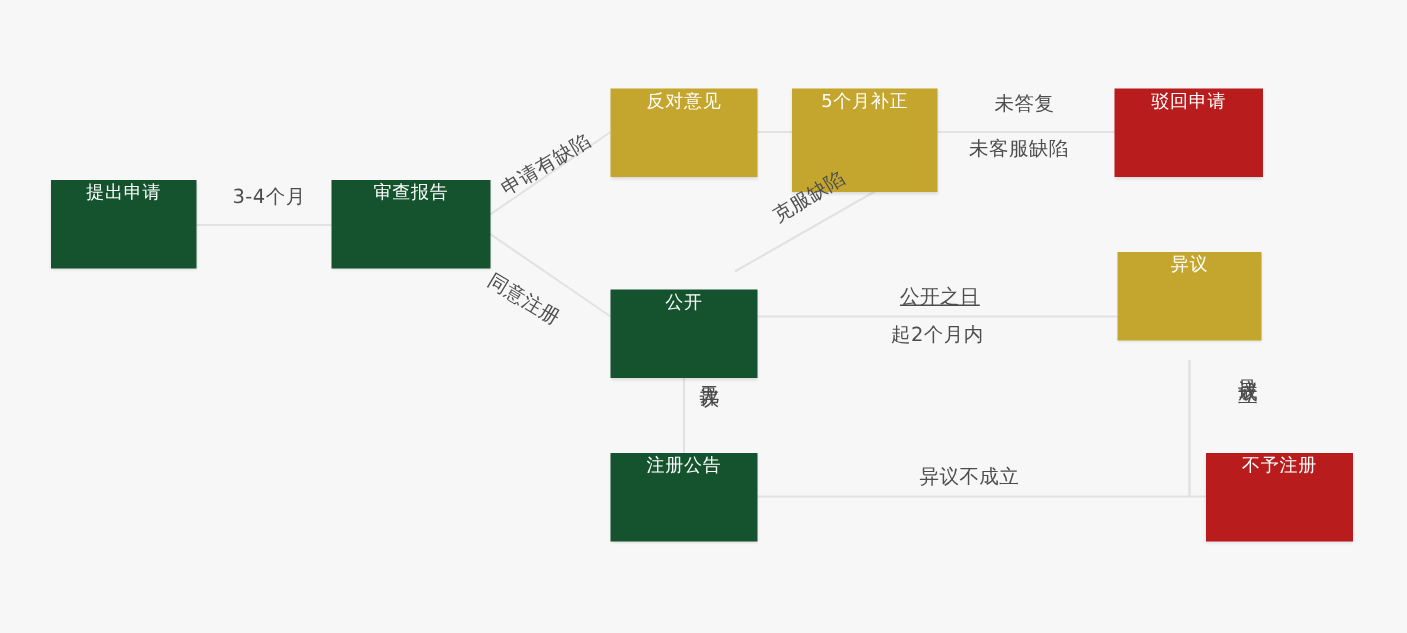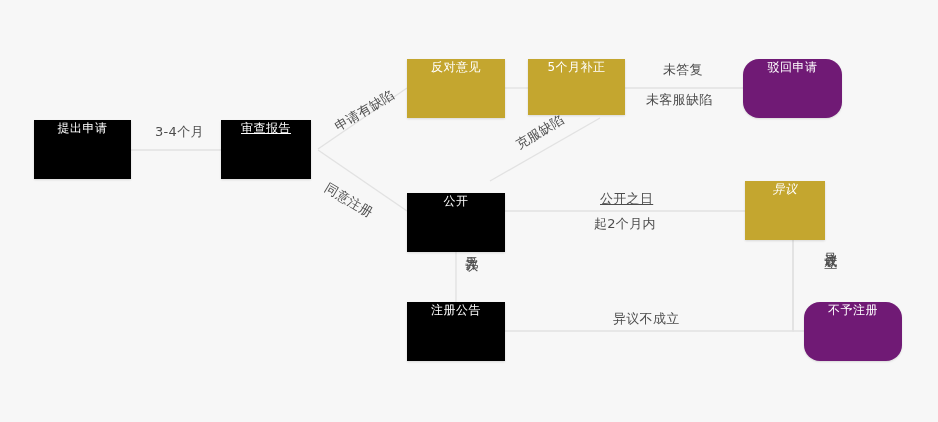--- a/index.html
+++ b/index.html
@@ -31,23 +31,23 @@
     position: absolute;
     display: flex;
     align-items: flex-start;
     justify-content: center;
     color: #ffffff;
     font-size: 12px;
     letter-spacing: 0.5px;
     box-sizing: border-box;
     box-shadow: 0 1px 2px rgba(0,0,0,0.12);
   }
-  .node.green  { background: #000000; }
+  .node.green  { background: #14532d; }
   .node.yellow { background: #c4a62f; }
-  .node.gray   { background: #701a75; border-radius: 16px; }
+  .node.gray   { background: #b91c1c; }
 
   .edge-label {
     position: absolute;
     color: #4d4d4d;
     font-size: 13px;
     white-space: nowrap;
     line-height: 1.25;
     letter-spacing: 0.3px;
   }
   .edge-label.vertical {
@@ -92,41 +92,41 @@
       <path d="M 793 240 L 793 331 L 804 331"></path>
 
       <path d="M 793 240 L 793 331 L 505 331"></path>
     </g>
   </svg>
 
   <div class="node green" style="left:34px; top:120px; width:97px; height:59px;">
     <span>提出申请</span>
   </div>
 
-  <div class="node green" style="left:221px; top:120px; width:90px; height:59px;text-decoration:underline;">
+  <div class="node green" style="left:221px; top:120px; width:106px; height:59px;">
     <span>审查报告</span>
   </div>
 
   <div class="node yellow" style="left:407px; top:59px; width:98px; height:59px;">
     <span>反对意见</span>
   </div>
 
-  <div class="node yellow" style="left:528px; top:59px; width:97px; height:56px;">
+  <div class="node yellow" style="left:528px; top:59px; width:97px; height:69px;">
     <span>5个月补正</span>
   </div>
 
   <div class="node gray" style="left:743px; top:59px; width:99px; height:59px;">
     <span>驳回申请</span>
   </div>
 
   <div class="node green" style="left:407px; top:181px; width:98px; height:59px;margin-top:12px;">
     <span>公开</span>
   </div>
 
-  <div class="node yellow" style="left:745px; top:181px; width:80px; height:59px;font-style:italic;">
+  <div class="node yellow" style="left:745px; top:168px; width:96px; height:59px;">
     <span>异议</span>
   </div>
 
   <div class="node green" style="left:407px; top:302px; width:98px; height:59px;">
     <span>注册公告</span>
   </div>
 
   <div class="node gray" style="left:804px; top:302px; width:98px; height:59px;">
     <span>不予注册</span>
   </div>

